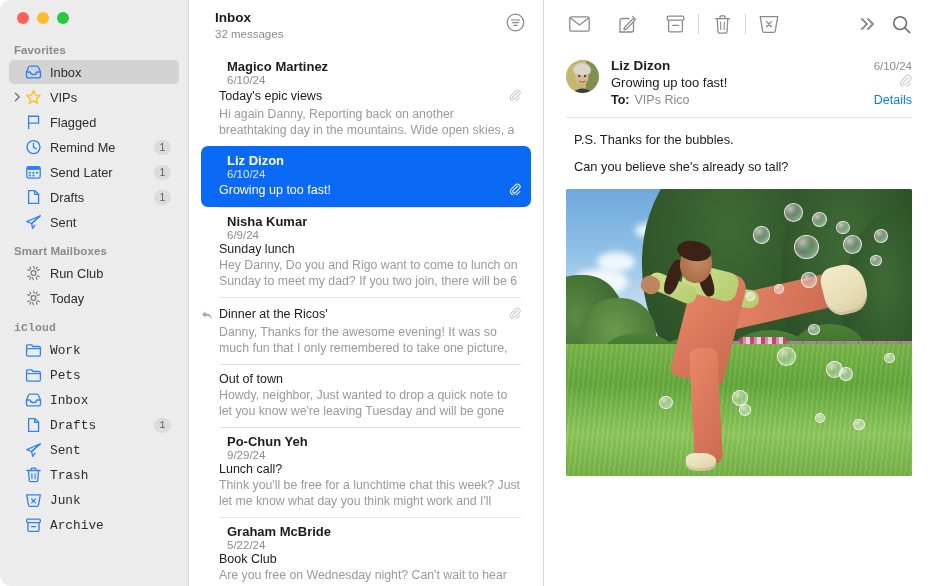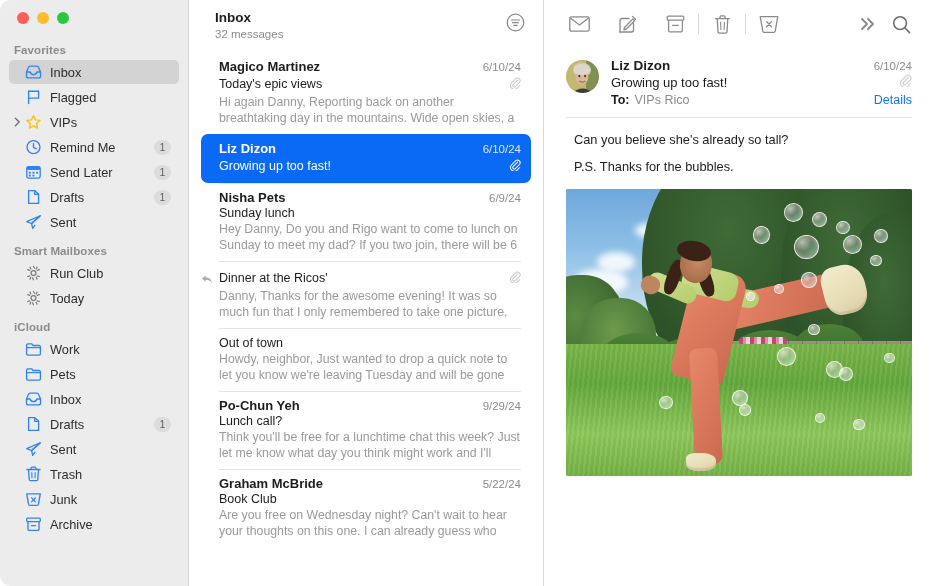--- a/index.html
+++ b/index.html
@@ -43,21 +43,21 @@
 
   .sb-group-title {
     font-size: 11.5px;
     color: #8b8b8e;
     font-weight: 600;
     padding: 0 0 3px 14px;
     letter-spacing: 0.1px;
   }
   .sb-group { margin-bottom: 11px; }
   .sb-group.g-smart { margin-top: 7px; }
-  .sb-group.g-icloud { margin-top: 7px; }
+  .sb-group.g-icloud { margin-top: 7px; font-family: Liberation Mono, monospace; }
 
   .sb-item {
     display: flex;
     align-items: center;
     height: 24px;
     margin: 1px 9px 1px 9px;
     padding-left: 16px;
     border-radius: 5px;
     position: relative;
     cursor: default;
@@ -145,21 +145,21 @@
   .msg-row.selected::before { display: none; }
   .msg-sel-bg {
     position: absolute;
     left: 12px; right: 12px; top: 0; bottom: 0;
     background: #0a69f5;
     border-radius: 7px;
     z-index: 0;
   }
   .msg-inner { position: relative; z-index: 1; }
   .msg-top {
-    display: flex; align-items: baseline; justify-content: space-between;
+    display: flex; align-items: baseline; justify-content: space-between; flex-direction: column;
   }
   .msg-sender {
     font-size: 13px; font-weight: 700; color: #1c1c1e;
     white-space: nowrap; overflow: hidden; text-overflow: ellipsis;
   }
   .msg-date {
     font-size: 11.5px; color: #8b8b8e; flex: 0 0 auto; margin-left: 8px;
   }
   .msg-subrow {
     display: flex; align-items: center; justify-content: space-between;
@@ -402,40 +402,40 @@
           <div class="sb-item selected">
             <span class="sb-ico">
               <svg width="17" height="16" viewBox="0 0 16 15" fill="none">
                 <path d="M1.4 7.5 L1.4 11.3 A1.8 1.8 0 0 0 3.2 13.1 L12.8 13.1 A1.8 1.8 0 0 0 14.6 11.3 L14.6 7.5 L11.2 7.5 A3.3 3.3 0 0 1 4.8 7.5 Z" stroke="#2f82f2" stroke-width="1.25" fill="none" stroke-linejoin="round"></path>
                 <path d="M1.4 7.5 L3.3 3.1 A1.7 1.7 0 0 1 4.9 2 L11.1 2 A1.7 1.7 0 0 1 12.7 3.1 L14.6 7.5" stroke="#2f82f2" stroke-width="1.25" fill="none" stroke-linejoin="round"></path>
               </svg>
             </span>
             <span class="sb-label">Inbox</span>
           </div>
           <div class="sb-item">
-            <span class="sb-ico">
-              <svg width="17" height="16" viewBox="0 0 16 15" fill="none">
-                <path d="M3.4 13.6 L3.4 1.8" stroke="#2f82f2" stroke-width="1.25" stroke-linecap="round"></path>
-                <path d="M3.4 2.1 L12.8 2.1 L12.8 8.6 L3.4 8.6" stroke="#2f82f2" stroke-width="1.25" fill="none" stroke-linejoin="round"></path>
-              </svg>
-            </span>
-            <span class="sb-label">Flagged</span>
-          </div>
-          <div class="sb-item">
             <span class="sb-disclosure">
               <svg width="7" height="10" viewBox="0 0 7 10" fill="none">
                 <path d="M1.4 1.2 L5.2 5 L1.4 8.8" stroke="#6f6f72" stroke-width="1.35" fill="none" stroke-linecap="round" stroke-linejoin="round"></path>
               </svg>
             </span>
             <span class="sb-ico">
               <svg width="17" height="16" viewBox="0 0 16 15" fill="none">
                 <path d="M8 1.4 L9.85 5.5 L14.2 6 L10.95 8.95 L11.85 13.3 L8 11.1 L4.15 13.3 L5.05 8.95 L1.8 6 L6.15 5.5 Z" stroke="#f7c11e" stroke-width="1.3" fill="none" stroke-linejoin="round"></path>
               </svg>
             </span>
             <span class="sb-label">VIPs</span>
+          </div>
+          <div class="sb-item">
+            <span class="sb-ico">
+              <svg width="17" height="16" viewBox="0 0 16 15" fill="none">
+                <path d="M3.4 13.6 L3.4 1.8" stroke="#2f82f2" stroke-width="1.25" stroke-linecap="round"></path>
+                <path d="M3.4 2.1 L12.8 2.1 L12.8 8.6 L3.4 8.6" stroke="#2f82f2" stroke-width="1.25" fill="none" stroke-linejoin="round"></path>
+              </svg>
+            </span>
+            <span class="sb-label">Flagged</span>
           </div>
           <div class="sb-item">
             <span class="sb-ico">
               <svg width="17" height="16" viewBox="0 0 16 15" fill="none">
                 <circle cx="8" cy="7.6" r="6.1" stroke="#2f82f2" stroke-width="1.25"></circle>
                 <path d="M8 4.2 L8 7.8 L10.6 9.2" stroke="#2f82f2" stroke-width="1.25" fill="none" stroke-linecap="round"></path>
               </svg>
             </span>
             <span class="sb-label">Remind Me</span>
             <span class="sb-badge">1</span>
@@ -621,21 +621,21 @@
               <span class="msg-subject">Growing up too fast!</span>
               <span class="msg-clip" style="color:#ffffff"><svg width="12" height="12" viewBox="0 0 13 13" fill="none">
                   <path d="M9.4 3.3 L4.6 8.1 A1.6 1.6 0 0 0 6.9 10.4 L11.2 6.1 A2.9 2.9 0 0 0 7.1 2 L2.6 6.5 A4.2 4.2 0 0 0 8.5 12.4 L11.7 9.2" stroke="currentColor" stroke-width="1.1" fill="none" stroke-linecap="round"></path>
                 </svg></span>
             </div>
           </div>
         </div>
         <div class="msg-row">
           <div class="msg-inner">
             <div class="msg-top">
-              <span class="msg-sender">Nisha Pets</span>
+              <span class="msg-sender">Nisha Kumar</span>
               <span class="msg-date">6/9/24</span>
             </div>
             <div class="msg-subrow">
               <span class="msg-subject">Sunday lunch</span>
             </div>
             <div class="msg-preview">Hey Danny, Do you and Rigo want to come to lunch on Sunday to meet my dad? If you two join, there will be 6 of us total. W…</div>
           </div>
         </div>
         <div class="msg-row">
           <span class="reply-ico"><svg width="12" height="11" viewBox="0 0 12 11" fill="none">
@@ -783,22 +783,22 @@
               <b>To:</b><span>VIPs Rico</span>
             </span>
             <span class="rh-details">Details</span>
           </div>
         </div>
       </div>
     </div>
     <div class="rh-divider"></div>
 
     <div class="body-text">
+      <div class="body-p">P.S. Thanks for the bubbles.</div>
       <div class="body-p">Can you believe she's already so tall?</div>
-      <div class="body-p">P.S. Thanks for the bubbles.</div>
     </div>
 
     <div class="photo-wrap">
       <div class="photo">
         <div class="sky"></div>
         <div class="cloud" style="left:2%;top:28%;width:16%;height:9%;"></div>
         <div class="cloud" style="left:9%;top:22%;width:11%;height:7%;"></div>
         <div class="cloud" style="left:20%;top:12%;width:9%;height:5%;"></div>
         <div class="cloud" style="left:0%;top:40%;width:13%;height:6%;"></div>
         <div class="cloud" style="left:26%;top:5%;width:7%;height:4%;"></div>

